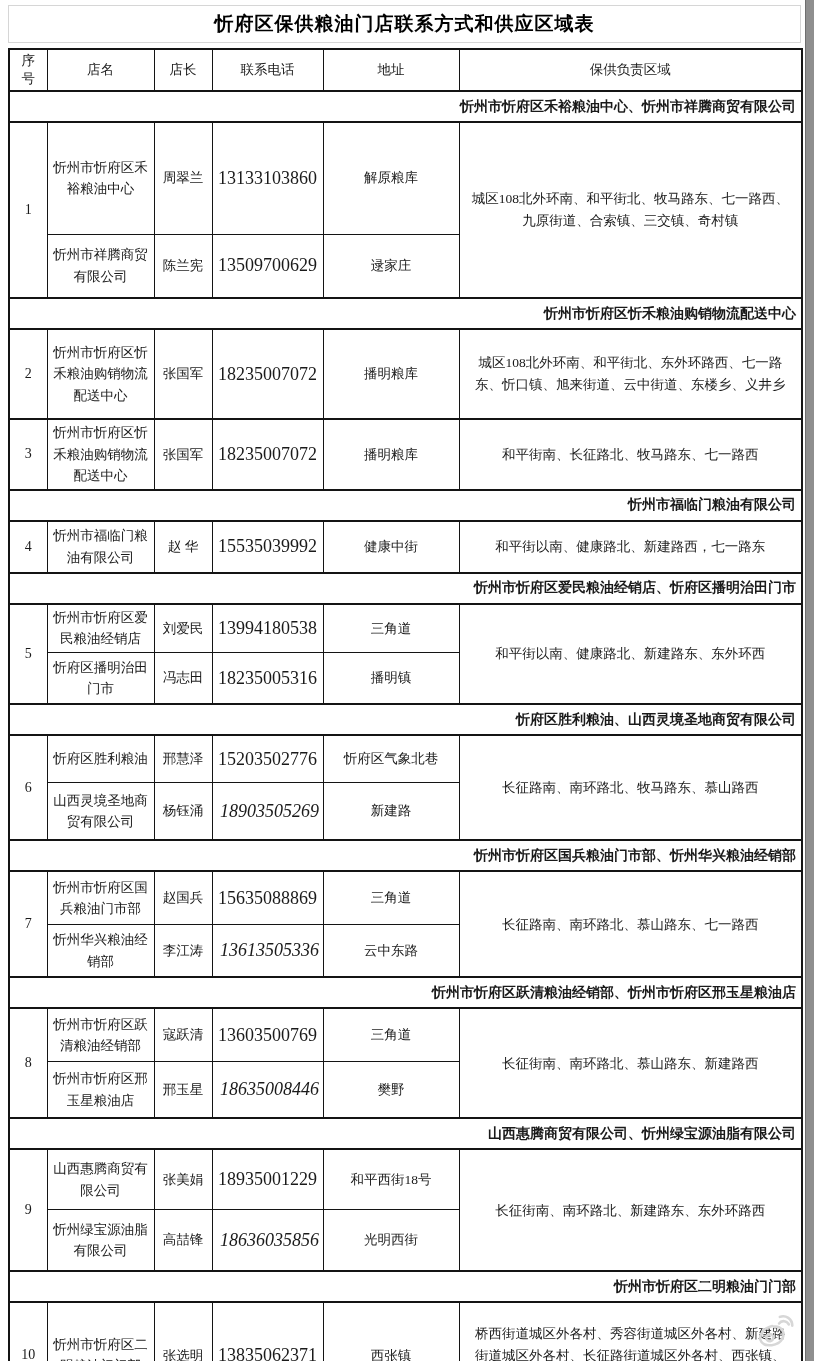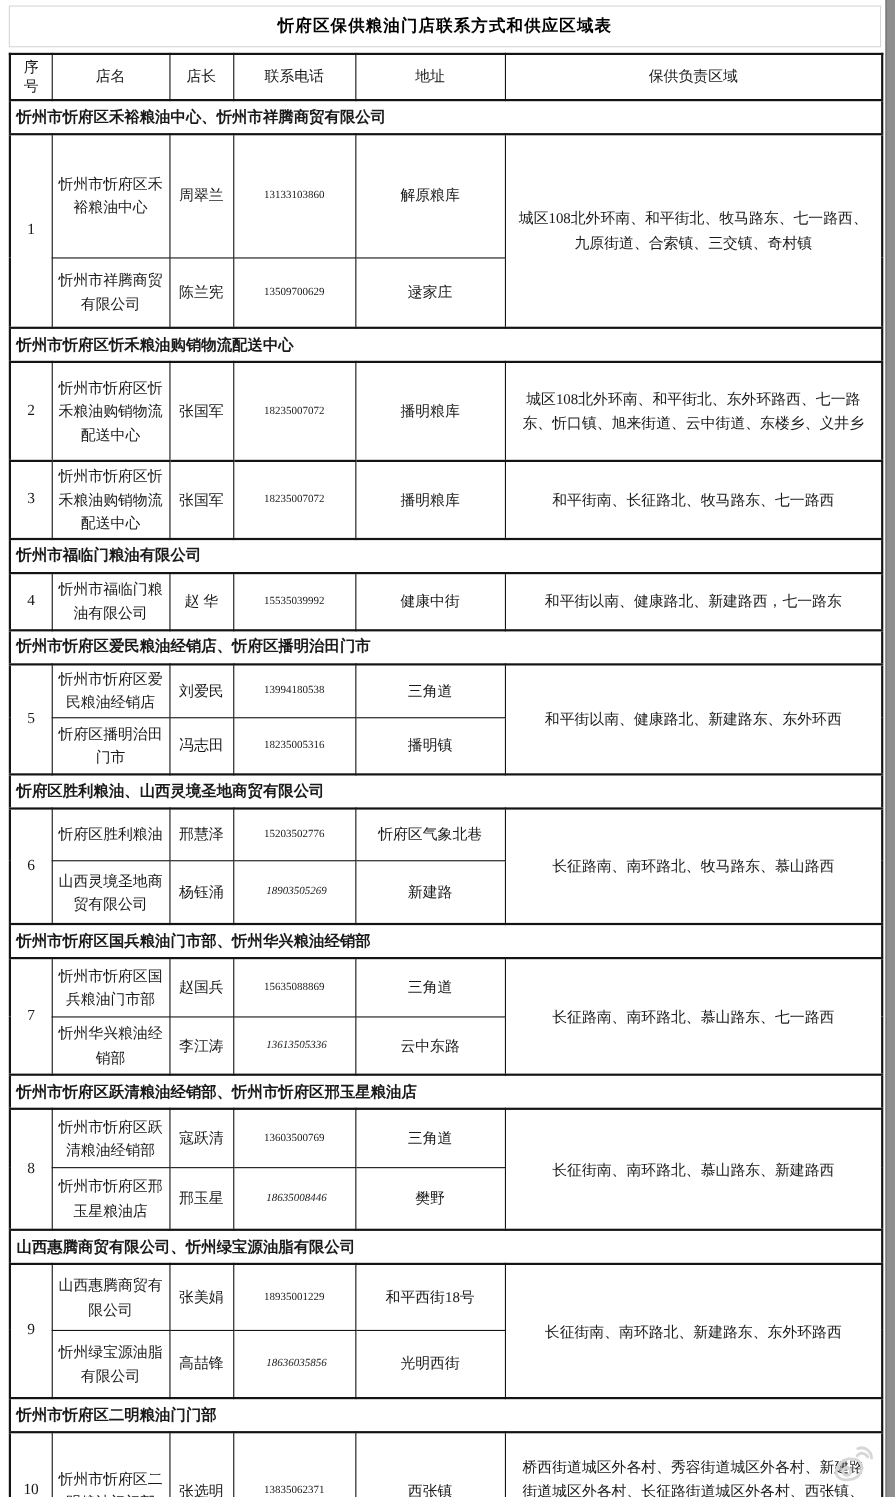--- a/index.html
+++ b/index.html
@@ -7,48 +7,48 @@
     width:814px;height:1361px;position:relative;background:#ffffff;
     font-family:"Liberation Sans",sans-serif;color:#1a1a1a;overflow:hidden;
   }
   .side-strip{
     position:absolute;top:0;right:0;width:9px;height:1361px;
     background:#8f8f8f;border-left:1px solid #6f6f6f;box-sizing:border-box;
   }
   .title-box{
     margin:5px 13px 5px 8px;height:38px;line-height:36px;box-sizing:border-box;
     border:1px solid #d6d6d6;text-align:center;
-    font-weight:bold;font-size:15px;color:#000;
+    font-weight:bold;font-size:19px;color:#000;
     font-family:"Liberation Sans",sans-serif;letter-spacing:1px;
   }
   table.main{
     border-collapse:collapse;table-layout:fixed;
     margin-left:8px;width:793px;
     border:2px solid #141414;
   }
   td,th{
     border:1px solid #141414;box-sizing:border-box;
     padding:2px 5px;vertical-align:middle;overflow:hidden;
   }
   th{
     font-weight:normal;font-size:13.5px;height:30px;text-align:center;
     font-family:"Liberation Sans",sans-serif;
   }
   tr.group td{
     border-top:2px solid #141414;border-bottom:2px solid #141414;
-    font-weight:bold;font-size:14px;text-align:left;height:31px;
+    font-weight:bold;font-size:14px;text-align:right;height:31px;
     font-family:"Liberation Sans",sans-serif;
   }
   tr.rowtop td{border-top:2px solid #141414;}
   td.data{
     font-family:"Liberation Serif","DejaVu Serif",serif;
     font-size:13.5px;text-align:center;line-height:1.6;
   }
   td.num{font-family:"Liberation Serif","DejaVu Serif",serif;font-size:14px;text-align:center;}
-  td.phone{font-size:10px;}
+  td.phone{font-size:18px;}
   td.area{padding:14px 12px;}
   .al{text-align:left;}
   .ar{text-align:right;padding-right:1px;font-style:italic;}
   .watermark{
     position:absolute;top:1318px;right:18px;height:40px;
     display:flex;align-items:center;gap:5px;pointer-events:none;
   }
   .watermark .wm-text{
     font-weight:bold;font-size:27px;letter-spacing:1px;color:#d7d7d7;
     font-family:"Liberation Sans",sans-serif;white-space:nowrap;

